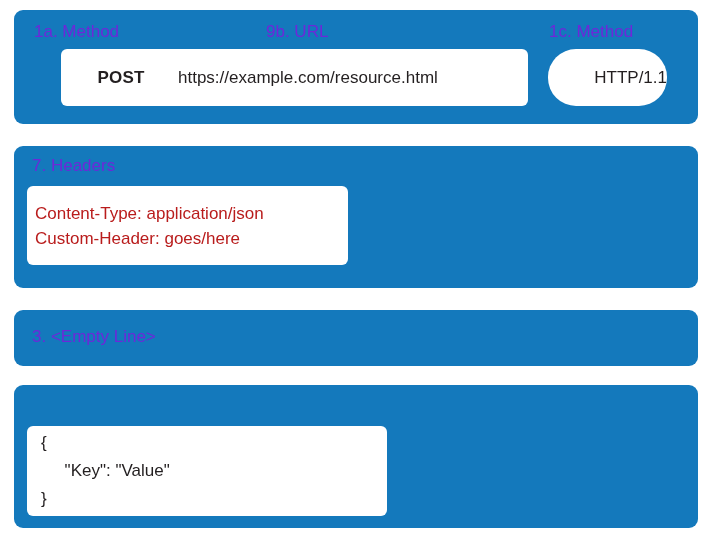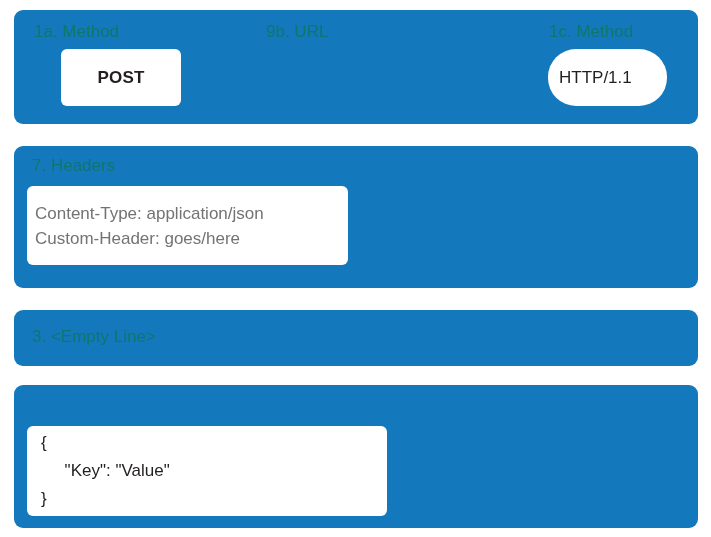--- a/index.html
+++ b/index.html
@@ -31,21 +31,21 @@
   }
 
   
   #panel-request-line { left: 14px;  top: 10px;  width: 684px; height: 114px; }
   #panel-headers      { left: 14px;  top: 146px; width: 684px; height: 142px; }
   #panel-empty-line   { left: 14px;  top: 310px; width: 684px; height: 56px;  }
   #panel-message-body { left: 14px;  top: 385px; width: 684px; height: 143px; }
 
   .panel-label {
     position: absolute;
-    color: #0f766e;
+    color: #6d28d9;
     font-size: 17px;
     line-height: 20px;
     white-space: nowrap;
     font-weight: normal;
   }
 
   .field-box {
     position: absolute;
     background: #ffffff;
     border-radius: 6px;
@@ -74,41 +74,41 @@
 
   #box-url {
     left: 167px; top: 49px; width: 361px; height: 57px;
     justify-content: flex-start;
     padding-left: 11px;
   }
   #box-url .field-text { font-size: 17px; }
 
   #box-version {
     left: 548px; top: 49px; width: 119px; height: 57px;
-    justify-content: flex-start;
+    justify-content: flex-end;
     padding-left: 11px;
     border-radius: 28px;
   }
   #box-version .field-text { font-size: 17px; }
 
   
   #label-headers { left: 32px; top: 156px; }
 
   #box-headers {
     left: 27px; top: 186px; width: 321px; height: 79px;
     flex-direction: column;
     align-items: flex-start;
     justify-content: center;
     padding-left: 8px;
   }
   #box-headers .hdr-line {
     font-size: 17px;
     line-height: 25px;
     white-space: nowrap;
-    color: #737373;
+    color: #b91c1c;
   }
 
   
   #label-empty-line { left: 32px; top: 327px; }
 
   
   #label-message-body { left: 32px; top: 398px; }
 
   #box-body {
     left: 27px; top: 426px; width: 360px; height: 90px;
@@ -132,20 +132,23 @@
   <div class="panel" id="panel-request-line"></div>
 
   <div class="panel-label" id="label-method">1a. Method</div>
 
   <div class="field-box" id="box-method">
     <span class="field-text">POST</span>
   </div>
 
   <div class="panel-label" id="label-url">9b. URL</div>
 
+  <div class="field-box" id="box-url">
+    <span class="field-text">https://example.com/resource.html</span>
+  </div>
 
   <div class="panel-label" id="label-version">1c. Method</div>
 
   <div class="field-box" id="box-version">
     <span class="field-text">HTTP/1.1</span>
   </div>
 
   <div class="panel" id="panel-headers"></div>
 
   <div class="panel-label" id="label-headers">7. Headers</div>

